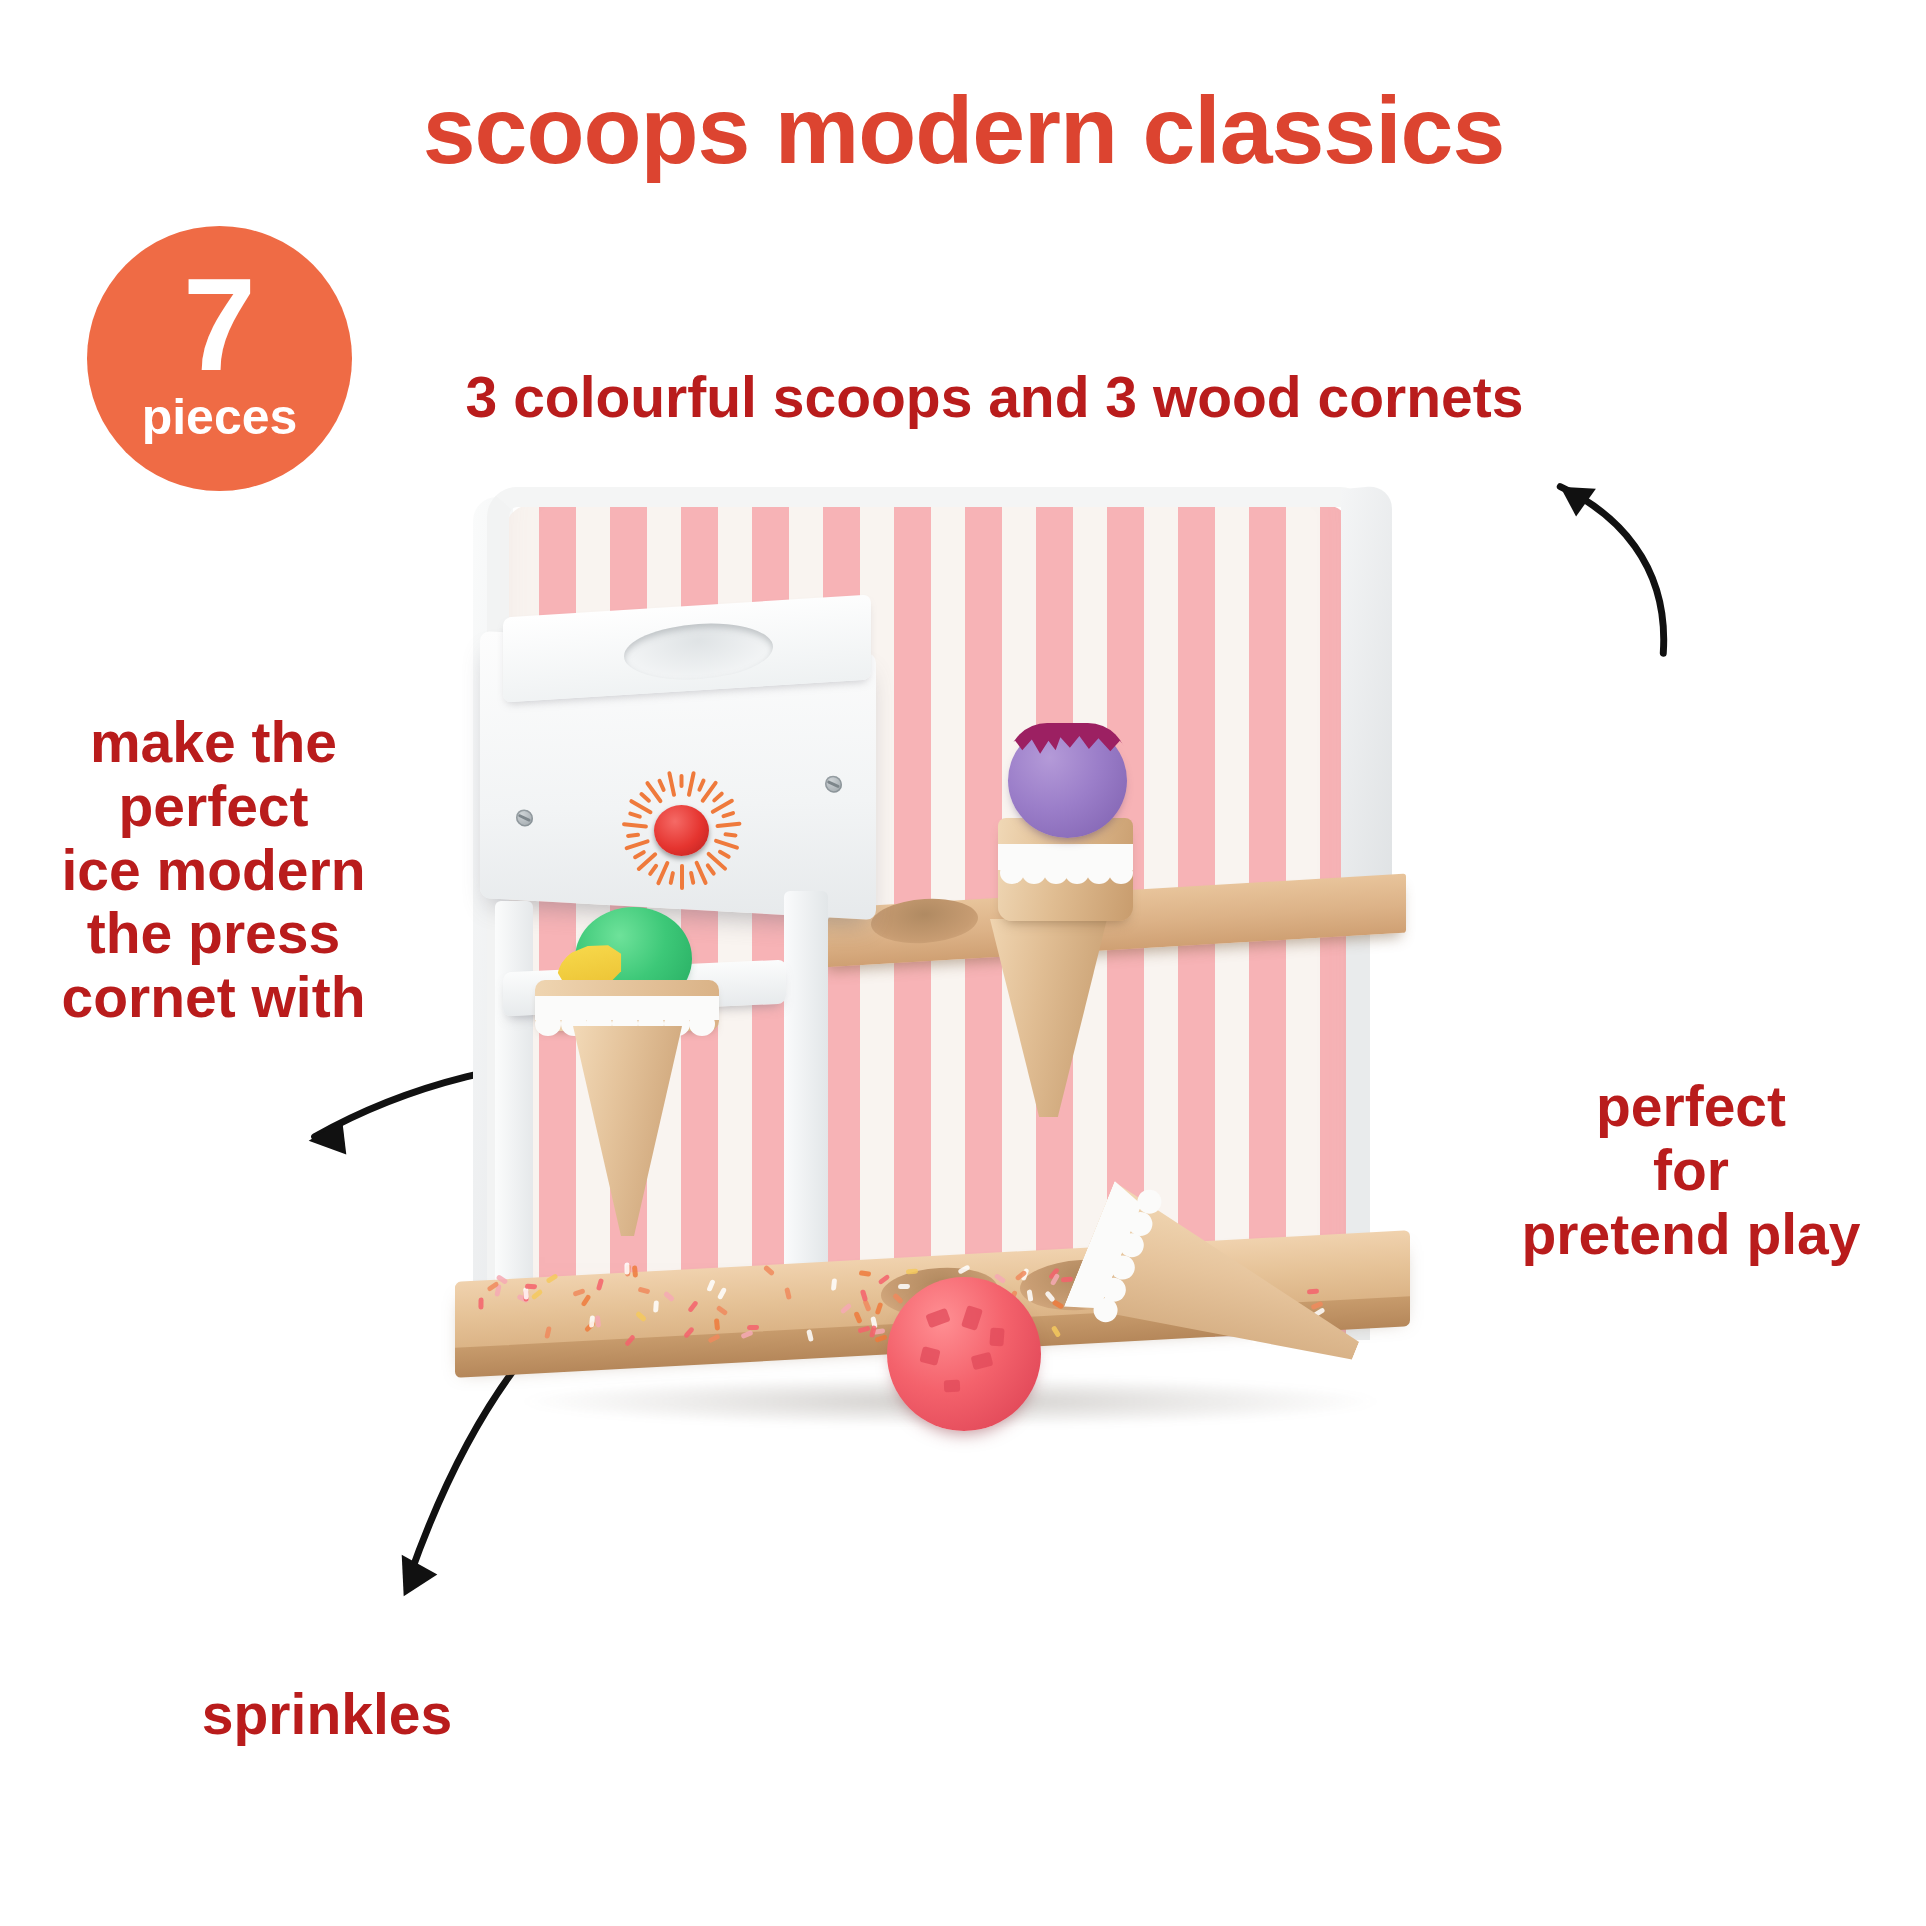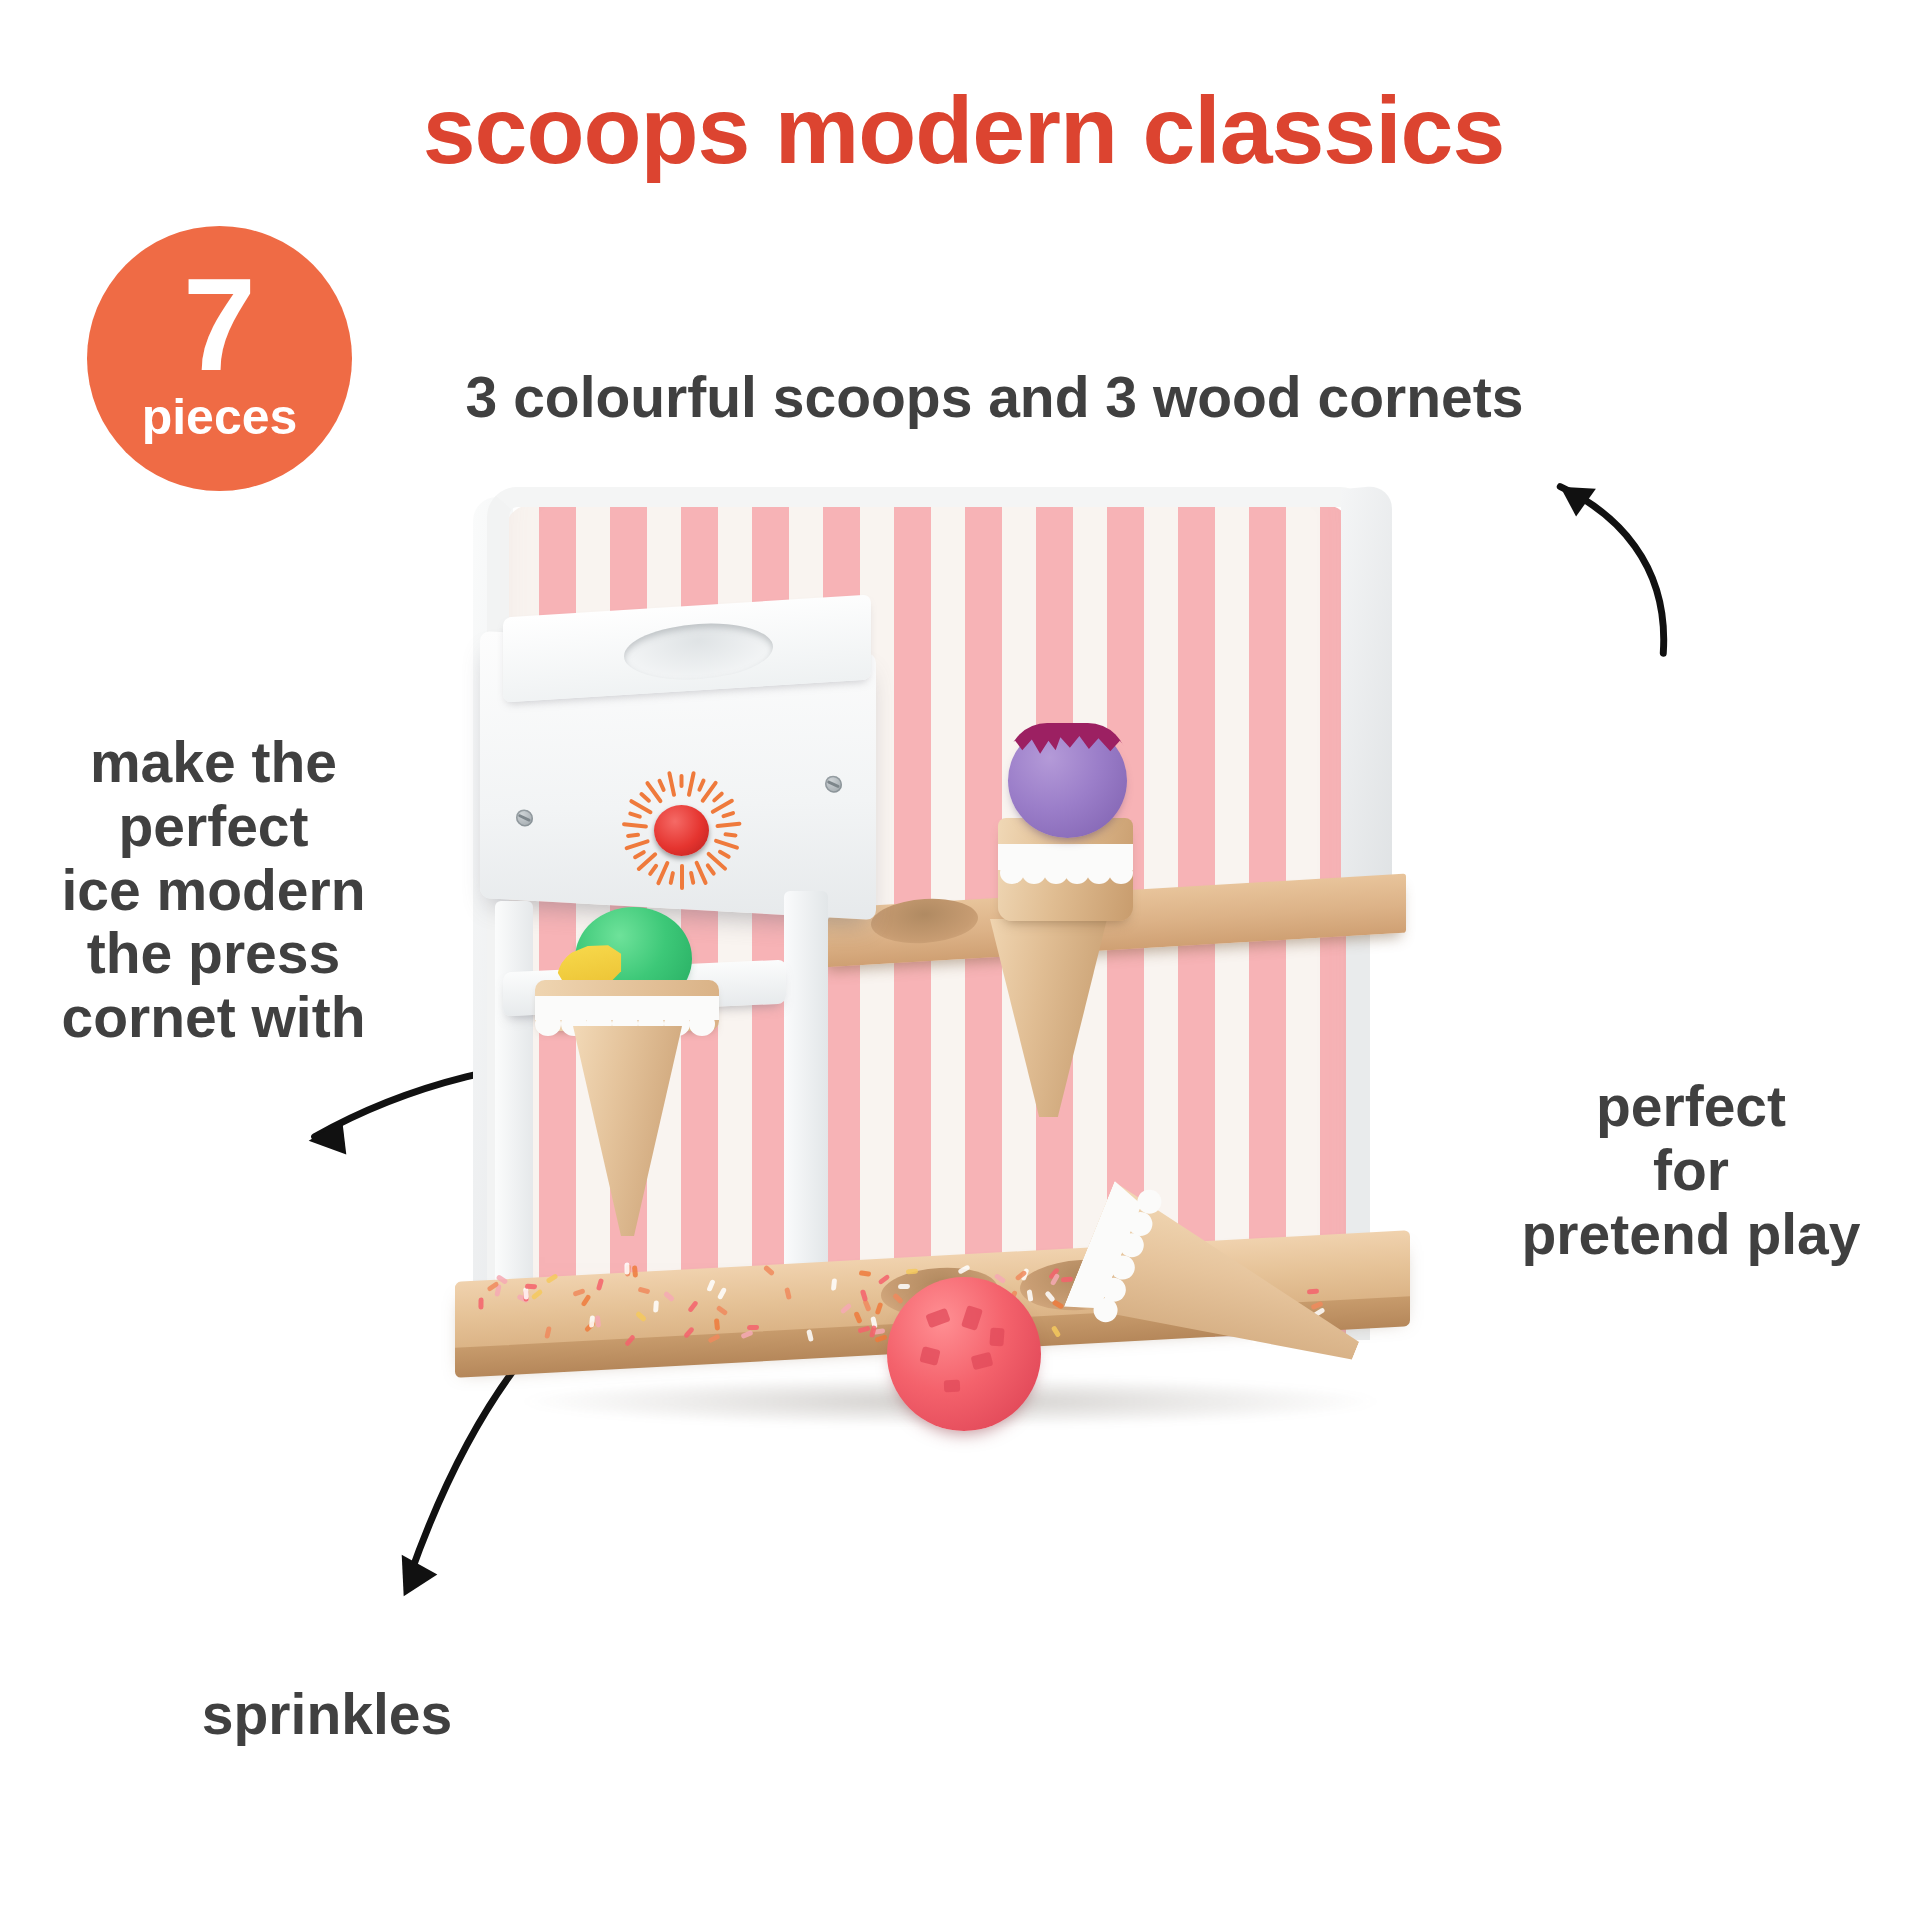--- a/index.html
+++ b/index.html
@@ -18,23 +18,23 @@
   
   #badge{
     position:absolute; left:87px; top:226px; width:265px; height:265px;
     border-radius:50%; background:#EF6B45; color:#fff;
     display:flex; flex-direction:column; align-items:center; justify-content:center;
   }
   #badge .num{ font-size:131px; font-weight:bold; line-height:0.92; margin-top:-10px;}
   #badge .lbl{ font-size:50px; font-weight:bold; line-height:1; margin-top:6px;}
 
   
-  .cap{ position:absolute; color:#404040; font-weight:bold; line-height:1.12; }
+  .cap{ position:absolute; color:#b91c1c; font-weight:bold; line-height:1.12; }
   #cap-scoops{ left:465px; top:366px; width:1059px; font-size:57px; text-align:center; white-space:nowrap;}
-  #cap-make  { left:40px;  top:711px; width:347px; font-size:57px; text-align:center;margin-top:20px;}
+  #cap-make  { left:40px;  top:711px; width:347px; font-size:57px; text-align:center;}
   #cap-play  { left:1483px; top:1075px; width:416px; font-size:57px; text-align:center;}
   #cap-spr   { left:119px; top:1683px; width:416px; font-size:57px; text-align:center;}
 
   
   .arrow{ position:absolute; overflow:visible; }
   .arrow path{ fill:none; stroke:#111; stroke-width:7; stroke-linecap:round; }
   .arrow polygon{ fill:#111; }
 
   
   #product{ position:absolute; left:396px; top:426px; width:1109px; height:1148px; }

